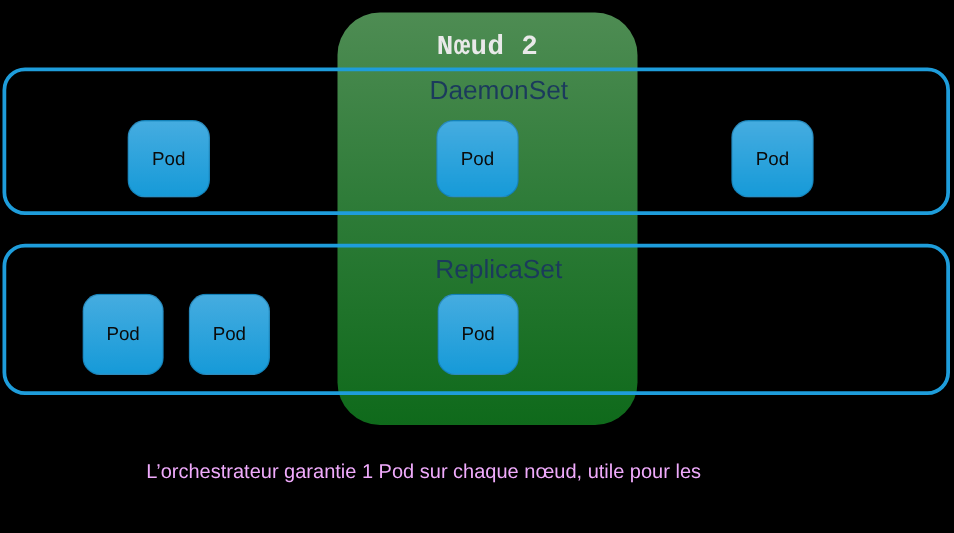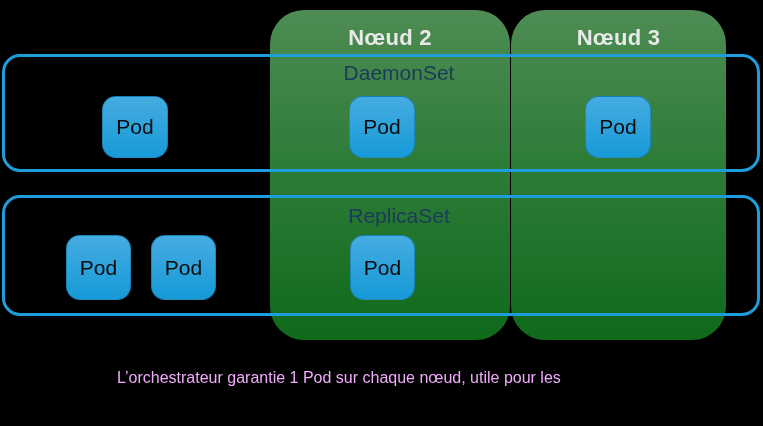--- a/index.html
+++ b/index.html
@@ -9,21 +9,21 @@
     background:#000000;
     font-family:"Liberation Sans", sans-serif;
     overflow:hidden;
   }
   .node{
     position:absolute;top:10px;height:330px;
     border-radius:34px;
     background:linear-gradient(180deg,#4E8C53 0%,#2F7C39 45%,#0F6A1B 100%);
   }
   .node-1{left:28px;width:215px;}
-  .node-2{left:270px;width:240px;}
+  .node-2{left:270px;width:240px;font-family:Liberation Mono, monospace;}
   .node-3{left:511px;width:215px;}
   .node-title{
     margin-top:15px;text-align:center;
     font-size:22px;font-weight:600;letter-spacing:.3px;
     color:#E9E9E9;
   }
   .set-rect{
     position:absolute;left:2px;width:758px;
     box-sizing:border-box;
     border:3px solid #1E9DDB;border-radius:18px;
@@ -40,21 +40,21 @@
   }
   .set-label-daemonset{top:61px;}
   .set-label-replicaset{top:204px;}
   .pod{
     position:absolute;
     display:flex;align-items:center;justify-content:center;
     box-sizing:border-box;
     border-radius:14px;
     background:linear-gradient(180deg,#45ACE0 0%,#169AD8 100%);
     border:1px solid rgba(16,100,146,0.45);
-    color:#0B0B0B;font-size:21px;font-weight:400;
+    color:#0B0B0B;font-size:15px;font-weight:400;
   }
   .pod-ds{top:96px;width:66px;height:62px;}
   .pod-ds-n1{left:102px;}
   .pod-ds-n2{left:349px;}
   .pod-ds-n3{left:585px;}
   .pod-rs{top:235px;width:65px;height:65px;}
   .pod-rs-n1a{left:66px;}
   .pod-rs-n1b{left:151px;}
   .pod-rs-n2{left:350px;}
   .caption{
@@ -63,23 +63,20 @@
     color:#f0abfc;
   }
 </style>
 </head>
 <body>
 
 <div class="stage">
 
   <div class="node node-2">
     <div class="node-title">Nœud 2</div>
-  </div>
-  <div class="node node-3">
-    <div class="node-title">Nœud 3</div>
   </div>
 
   <div class="set-rect set-rect-daemonset"></div>
   <div class="set-rect set-rect-replicaset"></div>
 
   <div class="set-label set-label-daemonset">DaemonSet</div>
   <div class="set-label set-label-replicaset">ReplicaSet</div>
 
   <div class="pod pod-ds pod-ds-n1">
     <span>Pod</span>

